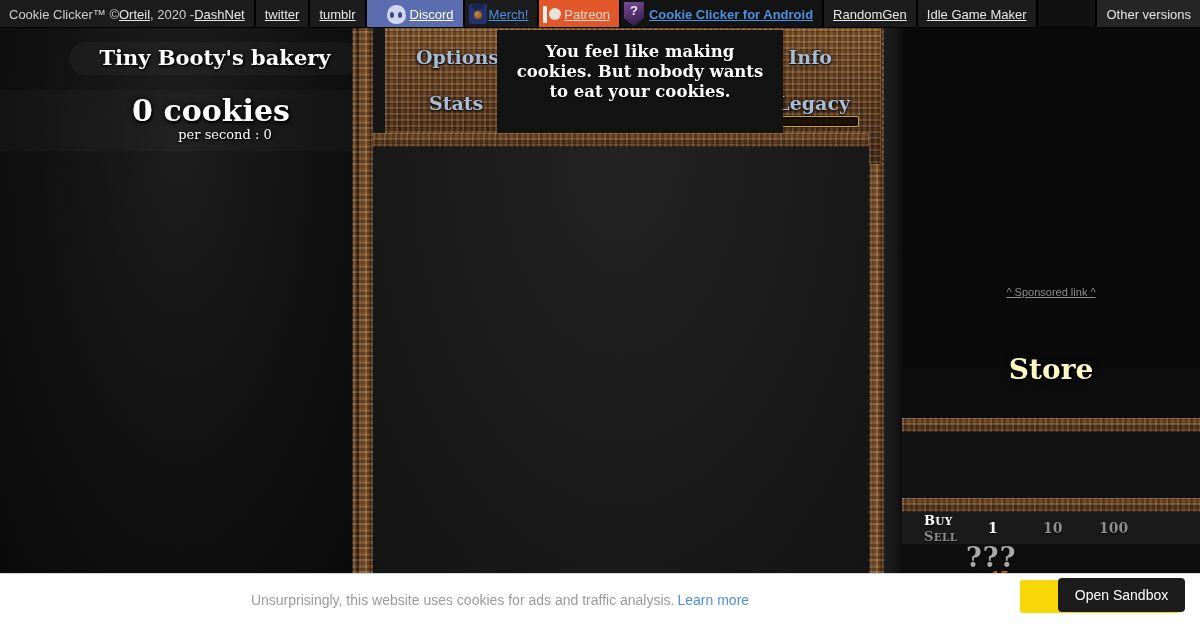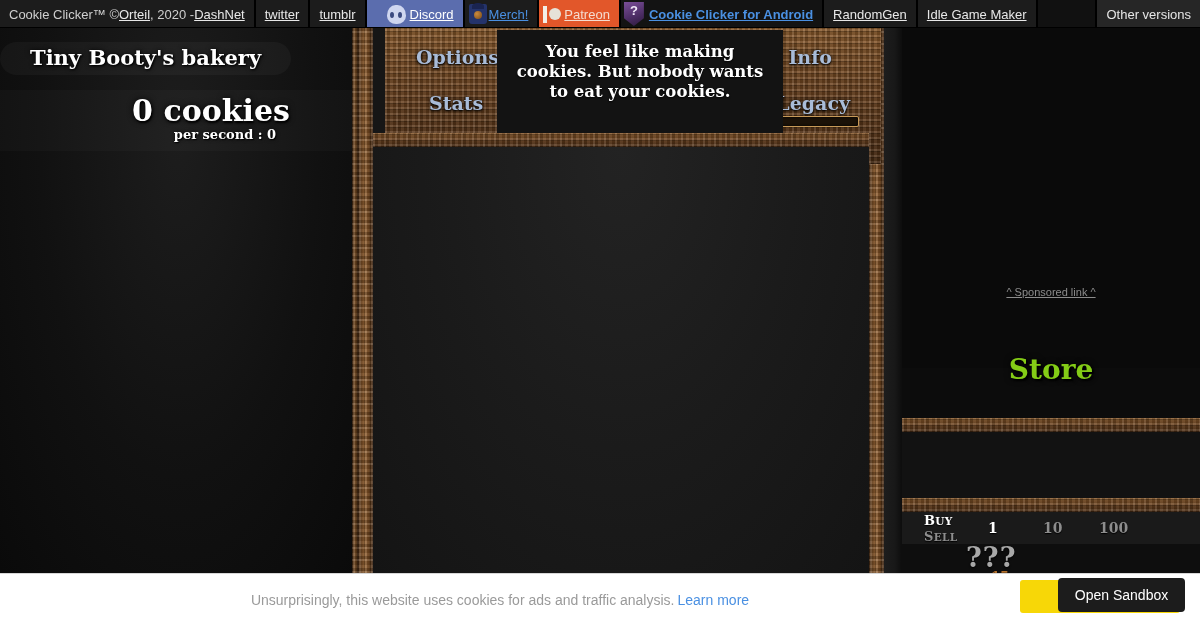--- a/index.html
+++ b/index.html
@@ -197,21 +197,21 @@
     width: 358px; height: 545px;
     background:
       radial-gradient(ellipse at 50% 20%, #1d1d1d 0%, #111 55%, #0a0a0a 100%);
     overflow: hidden;
     z-index: 10;
   }
   #bakeryNameWrap {
     position: absolute;
     left: 0; top: 14px;
     width: 430px;
-    text-align: left;
+    text-align: center;
   }
   #bakeryNamePill {
     display: inline-block;
     padding: 3px 30px 5px 30px;
     border-radius: 18px;
     background: rgba(255,255,255,0.035);
   }
   #bakeryName {
     font-family: "DejaVu Serif", "Liberation Serif", serif;
     font-weight: bold;
@@ -231,21 +231,21 @@
   #cookiesNum {
     font-family: "DejaVu Serif", "Liberation Serif", serif;
     font-weight: bold;
     font-size: 30px;
     color: #fff;
     text-shadow: 0 0 6px rgba(0,0,0,0.95), 1px 2px 2px #000;
     line-height: 1.12;
   }
   #cps {
     font-family: "DejaVu Serif", "Liberation Serif", serif;
-    font-weight: bold;
+    font-weight: normal;
     font-size: 13px;
     color: #fff;
     text-shadow: 0 0 4px rgba(0,0,0,0.9), 1px 1px 1px #000;
     margin-top: -1px;
     padding-left: 28px;
   }
   #leftWoodEdge {
     position: absolute;
     right: 0; top: 0;
     width: 6px; height: 545px;
@@ -371,21 +371,21 @@
     text-decoration: underline;
   }
   #storeTitle {
     position: absolute;
     left: 18px; top: 325px;
     width: 298px;
     text-align: center;
     font-family: "DejaVu Serif", "Liberation Serif", serif;
     font-weight: bold;
     font-size: 28px;
-    color: #84cc16;
+    color: #fef9c3;
     text-shadow: 0 0 6px rgba(0,0,0,0.9), 2px 2px 2px #000;
   }
   #storeDiv1 {
     position: absolute;
     left: 18px; top: 390px;
     width: 298px; height: 14px;
   }
   #upgradeArea {
     position: absolute;
     left: 18px; top: 404px;

